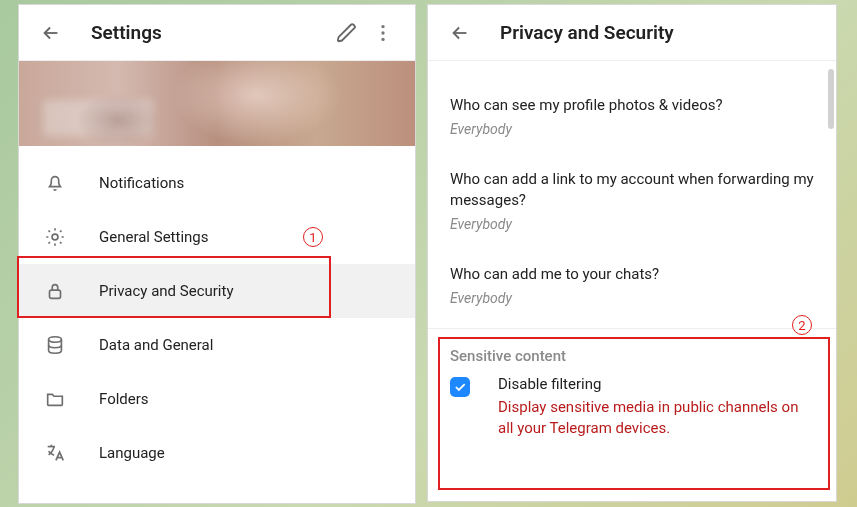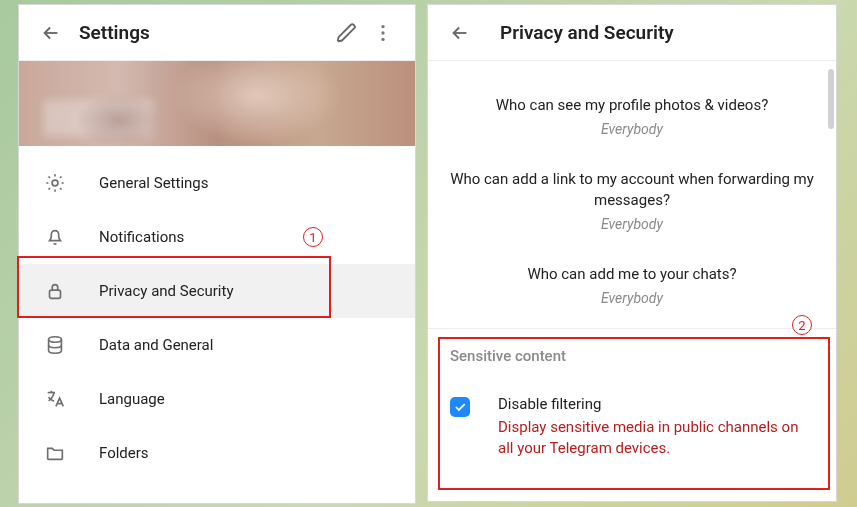--- a/index.html
+++ b/index.html
@@ -24,21 +24,21 @@
     display: flex;
     align-items: center;
     height: 56px;
     padding: 0 14px;
     border-bottom: 1px solid #eee;
   }
   .header-title {
     font-size: 19px;
     font-weight: 600;
     color: #222;
-    margin-left: 10px;
+    margin-left: 22px;
     flex: 1;
   }
   .header-right .header-title { margin-left: 22px; }
 
   .icon-btn {
     width: 36px; height: 36px;
     display: flex; align-items: center; justify-content: center;
     border-radius: 50%;
     cursor: pointer;
     color: #666;
@@ -99,28 +99,28 @@
     border-radius: 50%;
     color: #e02020;
     font-size: 13px;
     display: flex; align-items: center; justify-content: center;
     background: #fff;
   }
   .num1 { left: 303px; top: 227px; }
   .num2 { left: 792px; top: 315px; }
 
   .privacy-list { padding: 20px 22px 0 22px; }
-  .privacy-item { padding: 14px 0 18px 0; cursor: pointer; text-align: center; }
+  .privacy-item { padding: 14px 0 18px 0; cursor: pointer; }
   .privacy-q { font-size: 15px; color: #222; margin-bottom: 6px; line-height: 1.35; }
   .privacy-v { font-size: 14px; color: #8a8a8a; font-style: italic; }
 
   .section-divider { height: 1px; background: #eee; margin: 4px 0 0 0; }
 
   .section { padding: 18px 22px 10px 22px; }
-  .section-title { font-size: 15px; color: #8a8a8a; font-weight: 500; margin-bottom: 30px; }
+  .section-title { font-size: 15px; color: #8a8a8a; font-weight: 500; margin-bottom: 10px; }
 
   .check-row { display: flex; align-items: flex-start; }
   .checkbox {
     width: 20px; height: 20px;
     border-radius: 5px;
     background: #1e88ff;
     margin-right: 28px;
     margin-top: 2px;
     display: flex; align-items: center; justify-content: center;
     flex-shrink: 0;
@@ -162,75 +162,75 @@
   </div>
 
   <div class="profile-banner">
     <div class="profile-blur"></div>
   </div>
 
   <div class="settings-list">
     <div class="settings-item">
       <span class="item-icon">
         <svg viewBox="0 0 24 24">
+            <path d="M18 16H6l1.2-1.8A7 7 0 0 0 8 11V9a4 4 0 0 1 8 0v2a7 7 0 0 0 .8 3.2L18 16z"></path>
+            <path d="M10.5 19a1.8 1.8 0 0 0 3 0"></path>
+          </svg>
+      </span>
+      <span>Notifications</span>
+    </div>
+    <div class="settings-item">
+      <span class="item-icon">
+        <svg viewBox="0 0 24 24">
             <circle cx="12" cy="12" r="3.2"></circle>
             <path d="M12 2.5v2.3M12 19.2v2.3M4.9 4.9l1.6 1.6M17.5 17.5l1.6 1.6M2.5 12h2.3M19.2 12h2.3M4.9 19.1l1.6-1.6M17.5 6.5l1.6-1.6"></path>
           </svg>
       </span>
       <span>General Settings</span>
-    </div>
-    <div class="settings-item">
-      <span class="item-icon">
-        <svg viewBox="0 0 24 24">
-            <path d="M18 16H6l1.2-1.8A7 7 0 0 0 8 11V9a4 4 0 0 1 8 0v2a7 7 0 0 0 .8 3.2L18 16z"></path>
-            <path d="M10.5 19a1.8 1.8 0 0 0 3 0"></path>
-          </svg>
-      </span>
-      <span>Notifications</span>
     </div>
     <div class="settings-item selected">
       <span class="item-icon">
         <svg viewBox="0 0 24 24">
             <rect x="6" y="11" width="12" height="9" rx="2"></rect>
             <path d="M9 11V8a3 3 0 0 1 6 0v3"></path>
           </svg>
       </span>
       <span>Privacy and Security</span>
     </div>
     <div class="settings-item">
       <span class="item-icon">
         <svg viewBox="0 0 24 24">
             <ellipse cx="12" cy="6" rx="7" ry="3"></ellipse>
             <path d="M5 6v6c0 1.7 3.1 3 7 3s7-1.3 7-3V6"></path>
             <path d="M5 12v6c0 1.7 3.1 3 7 3s7-1.3 7-3v-6"></path>
           </svg>
       </span>
       <span>Data and General</span>
+    </div>
+    <div class="settings-item">
+      <span class="item-icon">
+        <svg viewBox="0 0 24 24">
+            <path d="M4 7h5l2 2h9v9a1 1 0 0 1-1 1H5a1 1 0 0 1-1-1V7z"></path>
+          </svg>
+      </span>
+      <span>Folders</span>
     </div>
     <div class="settings-item">
       <span class="item-icon">
         <svg viewBox="0 0 24 24">
             <path d="M4 5h8"></path>
             <path d="M8 3v2"></path>
             <path d="M11 5c-1 4-3 7-6 9"></path>
             <path d="M5 10c1.5 2 3.5 3.5 6 4.5"></path>
             <path d="M13 20l4-9 4 9"></path>
             <path d="M14.5 17h5"></path>
           </svg>
       </span>
       <span>Language</span>
     </div>
-    <div class="settings-item">
-      <span class="item-icon">
-        <svg viewBox="0 0 24 24">
-            <path d="M4 7h5l2 2h9v9a1 1 0 0 1-1 1H5a1 1 0 0 1-1-1V7z"></path>
-          </svg>
-      </span>
-      <span>Folders</span>
-    </div>
   </div>
 </div>
 
 <div class="panel panel-right">
   <div class="header header-right">
     <div class="icon-btn">
       <svg viewBox="0 0 24 24">
           <path d="M19 12H5"></path>
           <path d="M11 18l-6-6 6-6"></path>
         </svg>

